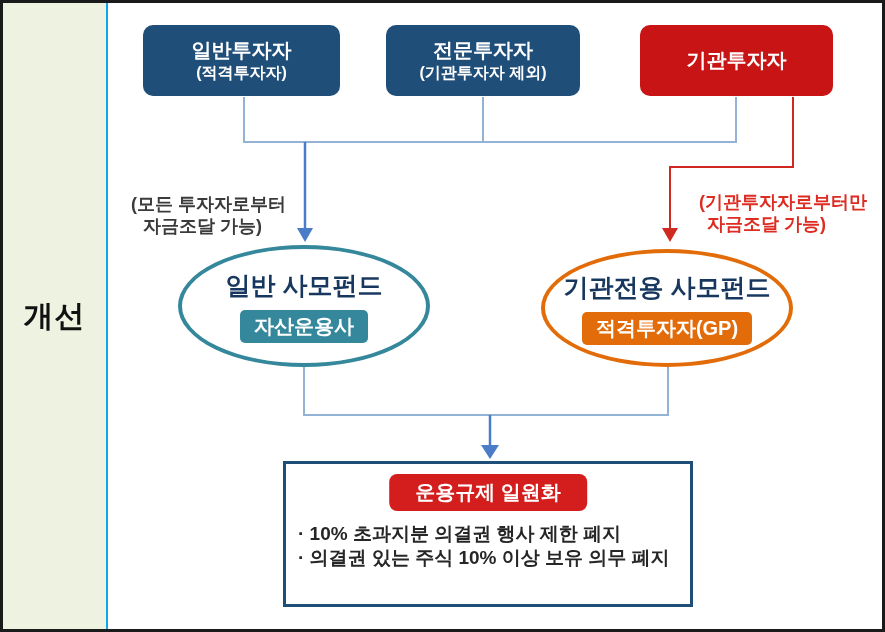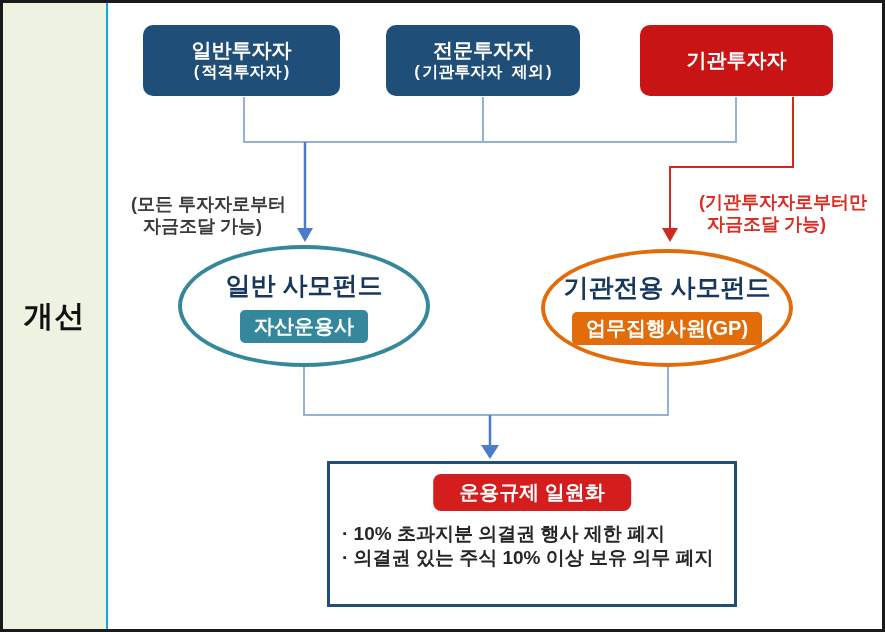--- a/index.html
+++ b/index.html
@@ -22,21 +22,21 @@
     font-size:30px;font-weight:bold;color:#111111;letter-spacing:1px;
   }
   svg.wires{position:absolute;left:0;top:0;width:885px;height:632px;pointer-events:none;}
   .topbox{
     position:absolute;top:22px;height:71px;width:197px;
     border-radius:10px;
     display:flex;flex-direction:column;align-items:center;justify-content:center;
     color:#ffffff;text-align:center;line-height:1.25;
   }
   .topbox .t{font-size:20px;font-weight:bold;}
-  .topbox .s{font-size:16px;font-weight:bold;font-family:Liberation Mono, monospace;}
+  .topbox .s{font-size:16px;font-weight:bold;}
   .box-blue{background:#1f4e79;}
   .box-red{background:#c81414;}
   .ann{position:absolute;font-weight:bold;font-size:18px;line-height:22px;}
   .ann-left{left:128px;top:190px;color:#3b3b3b;}
   .ann-left .l2{padding-left:12px;}
   .ann-right{left:668px;top:188px;color:#dd2c22;padding-left:28px;}
   .ann-right .l2{padding-left:8px;}
   .ellipse{
     position:absolute;box-sizing:border-box;border-radius:50%;
     display:flex;flex-direction:column;align-items:center;justify-content:center;
@@ -46,21 +46,21 @@
   .ellipse-orange{left:538px;top:246px;width:252px;height:118px;border:4px solid #e36c0a;}
   .ellipse .title{font-size:25px;font-weight:bold;color:#17375e;white-space:nowrap;}
   .badge{
     color:#ffffff;font-weight:bold;font-size:20px;
     padding:3px 14px;border-radius:5px;white-space:nowrap;
   }
   .badge-teal{background:#35889b;}
   .badge-orange{background:#e36c0a;}
   .bottombox{
     position:absolute;left:280px;top:458px;width:410px;height:146px;
-    box-sizing:border-box;border:3px solid #1f4e79;background:#ffffff;margin-left:44px;
+    box-sizing:border-box;border:3px solid #1f4e79;background:#ffffff;
   }
   .bottombox .badge-red{
     position:absolute;left:50%;top:10px;transform:translateX(-50%);
     background:#d41e1e;color:#ffffff;font-weight:bold;font-size:20px;
     padding:5px 26px;border-radius:8px;white-space:nowrap;
   }
   .bullets{
     position:absolute;left:12px;top:58px;right:6px;
     font-size:19px;font-weight:bold;color:#262626;line-height:24px;
     white-space:nowrap;
@@ -129,21 +129,21 @@
     <div class="l2">자금조달 가능)</div>
   </div>
 
   <div class="ellipse ellipse-teal">
     <div class="title">일반 사모펀드</div>
     <div class="badge badge-teal">자산운용사</div>
   </div>
 
   <div class="ellipse ellipse-orange">
     <div class="title">기관전용 사모펀드</div>
-    <div class="badge badge-orange">업무집행사원(GP)</div>
+    <div class="badge badge-orange">적격투자자(GP)</div>
   </div>
 
   <div class="bottombox">
     <div class="badge-red">운용규제 일원화</div>
     <div class="bullets">
       <div>· 10% 초과지분 의결권 행사 제한 폐지</div>
       <div>· 의결권 있는 주식 10% 이상 보유 의무 폐지</div>
     </div>
   </div>
 

